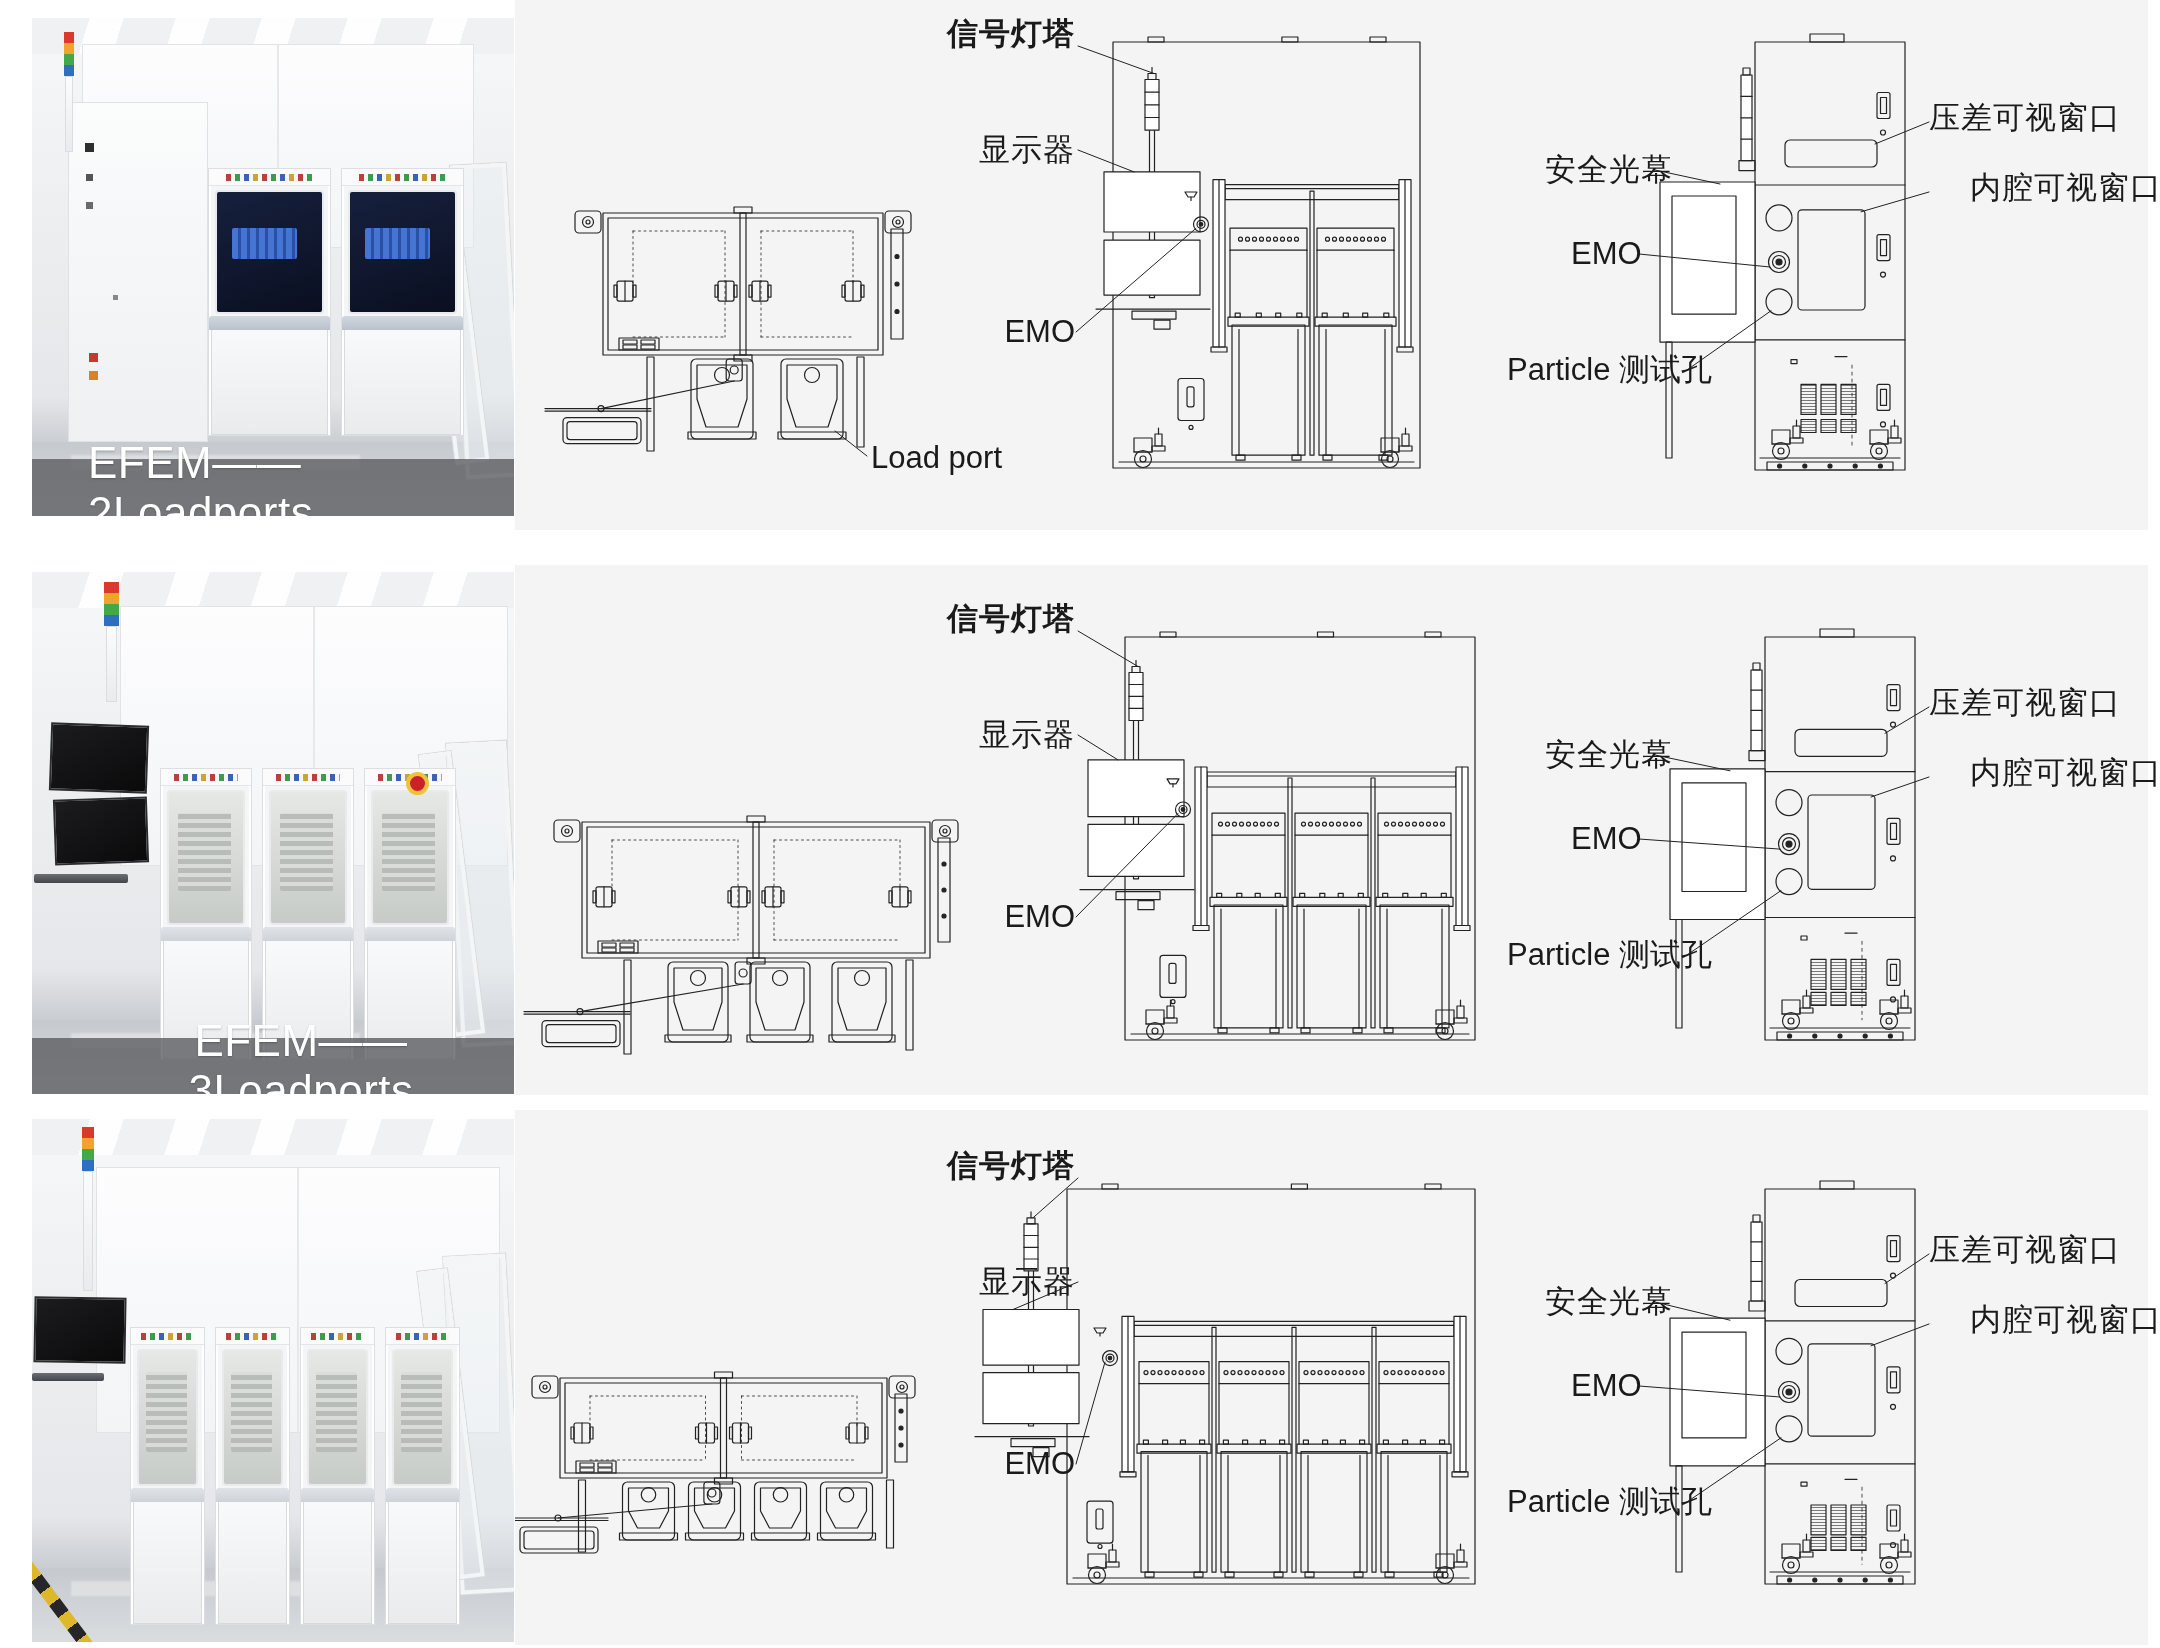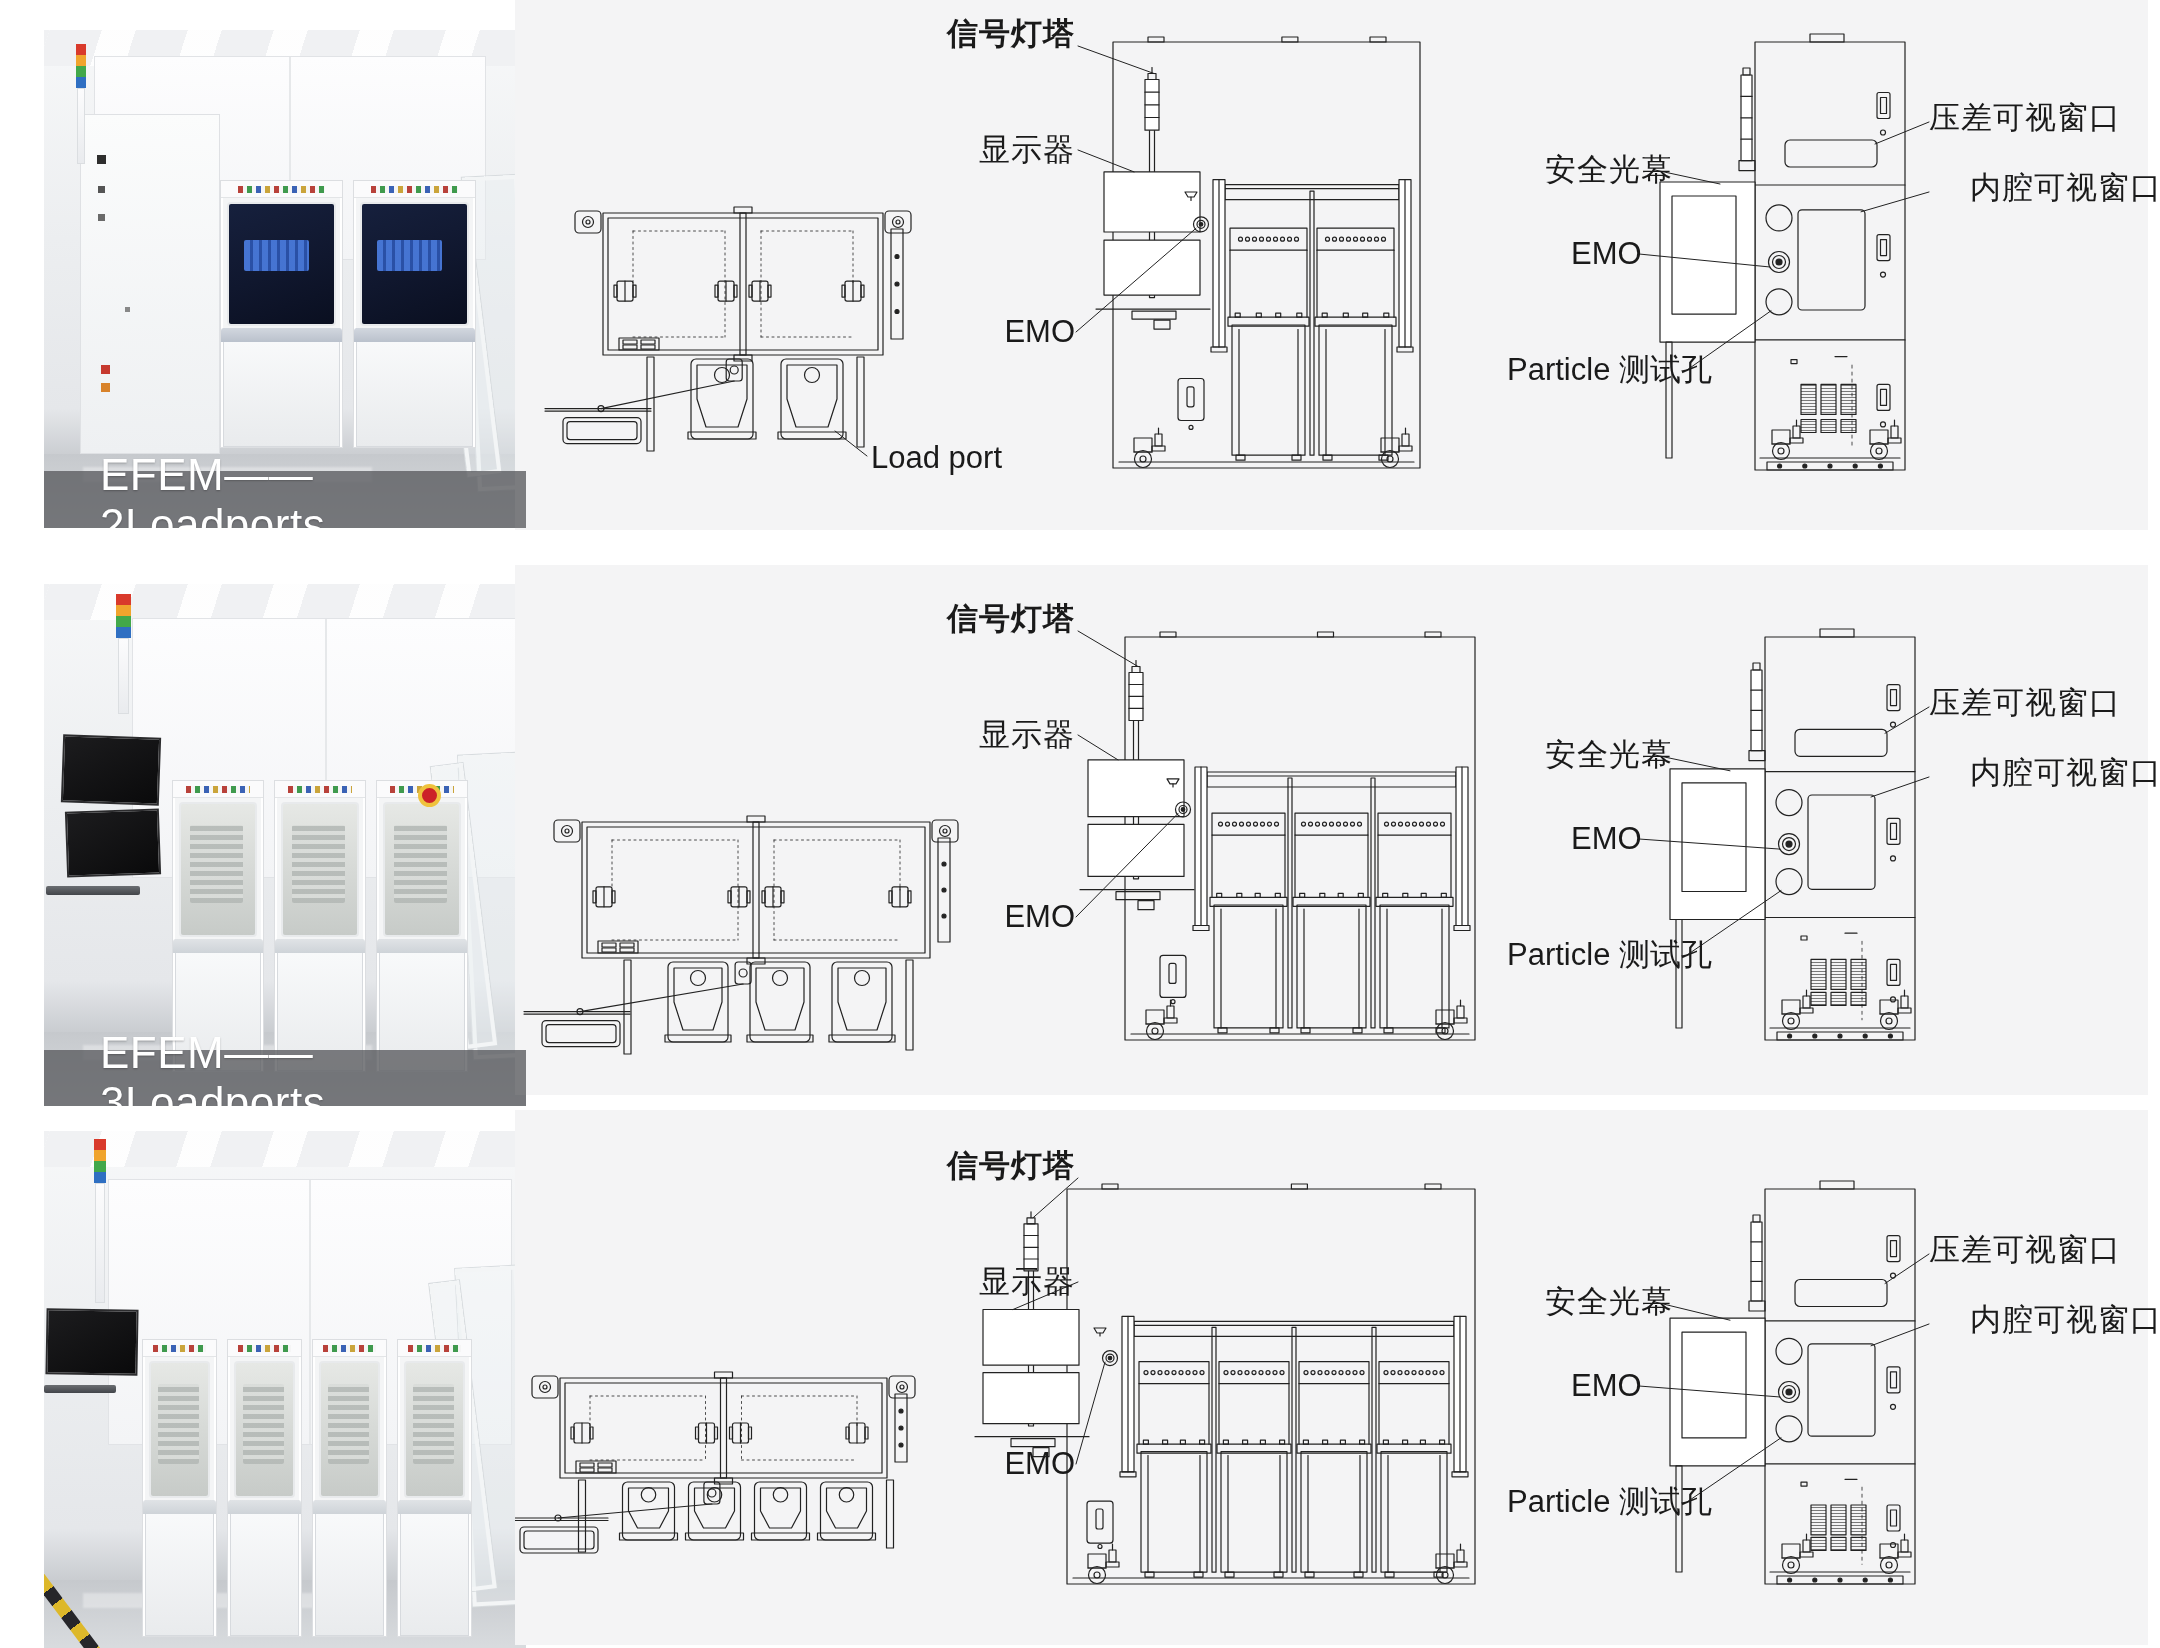--- a/index.html
+++ b/index.html
@@ -20,21 +20,21 @@
   .lbl-display{left:360px;top:132px;width:200px;text-align:right;}
   .lbl-emo-front{left:420px;top:314px;width:140px;text-align:right;letter-spacing:0;}
   .lbl-loadport{left:356px;top:440px;letter-spacing:0;}
   .lbl-safety{left:1006px;top:152px;margin-left:24px;}
   .lbl-emo-side{left:1056px;top:236px;letter-spacing:0;}
   .lbl-particle{left:976px;top:352px;letter-spacing:0;margin-left:16px;}
   .lbl-pressure{left:1414px;top:100px;}
   .lbl-cavity{left:1414px;top:170px;margin-left:41px;}
 
   
-  .photo{position:absolute;left:28px;width:482px;overflow:hidden;margin:16px;background:#eef0f2;}
+  .photo{position:absolute;left:28px;width:482px;overflow:hidden;margin:4px;background:#eef0f2;}
   .r0 .photo{top:14px;height:498px;}
   .r1 .photo{top:3px;height:522px;}
   .r2 .photo{top:5px;height:523px;}
   .photo > div{position:absolute;}
   .ph-bg{inset:0;background:linear-gradient(180deg,#f7f8f9 0%,#eceef0 42%,#e5e7ea 76%,#c9ccd0 86%,#d4d7da 100%);}
   .ph-ceiling{left:0;right:0;top:0;height:36px;background:#f0f1f3;}
   .ph-ceiling::after{content:'';position:absolute;inset:0;background:repeating-linear-gradient(90deg,transparent 0 52px,#ffffff 52px 86px);transform:skewX(-18deg);opacity:.9;}
   .ph-floor{left:0;right:0;bottom:0;height:74px;background:linear-gradient(180deg,#c6c9cd,#dadde0);}
   .ph-floor::after{content:'';position:absolute;left:8%;top:18%;width:60%;height:20%;background:#fff;opacity:.35;filter:blur(1px);}
   .ph-upper{background:linear-gradient(180deg,#fdfdfe,#f3f4f6);border:1px solid #e1e3e6;
@@ -66,21 +66,21 @@
   .tower .s3{background:var(--tw-green,#42a84a);}
   .tower .s4{background:var(--tw-blue,#2f6fc2);}
   .tower .pole{width:64%;height:74px;background:linear-gradient(180deg,#fcfcfd,#e9ebee);border:1px solid #dbdee1;}
   .mon{background:linear-gradient(150deg,#1c1c1e,#0a0a0b);border:2px solid #2c2c2e;z-index:3;}
   .kb{background:linear-gradient(#6b6e72,#42454a);border-radius:2px;z-index:3;}
   .emo-dot{width:15px;height:15px;border-radius:50%;background:var(--emo-red,#cc2128);border:4px solid #efc23d;z-index:3;}
   .tape{height:13px;background:repeating-linear-gradient(90deg,#ddb82a 0 15px,#26262a 15px 30px);transform:rotate(53deg);transform-origin:left bottom;z-index:2;}
   .caption{position:absolute;left:0;right:0;bottom:0;background:var(--cap-bg,rgba(88,90,94,.78));color:var(--cap-fg,#fff);display:flex;align-items:center;padding-left:56px;box-sizing:border-box;z-index:5;}
   .caption span{font-size:44px;font-weight:500;letter-spacing:.5px;text-shadow:0 1px 2px rgba(0,0,0,.25);}
   .r0 .caption{height:57px;}
-  .r1 .caption{height:56px;}
+  .r1 .caption{height:56px;text-align:center;}
   .r2 .caption{height:64px;}
 
   
   .r0 .ph-upper{left:50px;top:26px;width:390px;height:202px;}
   .r0 .ph-cab{left:36px;top:84px;width:138px;height:338px;}
   .r0 .stations{left:176px;top:150px;width:256px;height:268px;}
   .r0 .d1{right:0;top:146px;width:48px;height:306px;}
   .r0 .d2{right:42px;top:158px;width:26px;height:280px;}
   .r0 .tower{left:32px;top:14px;width:10px;}
 

